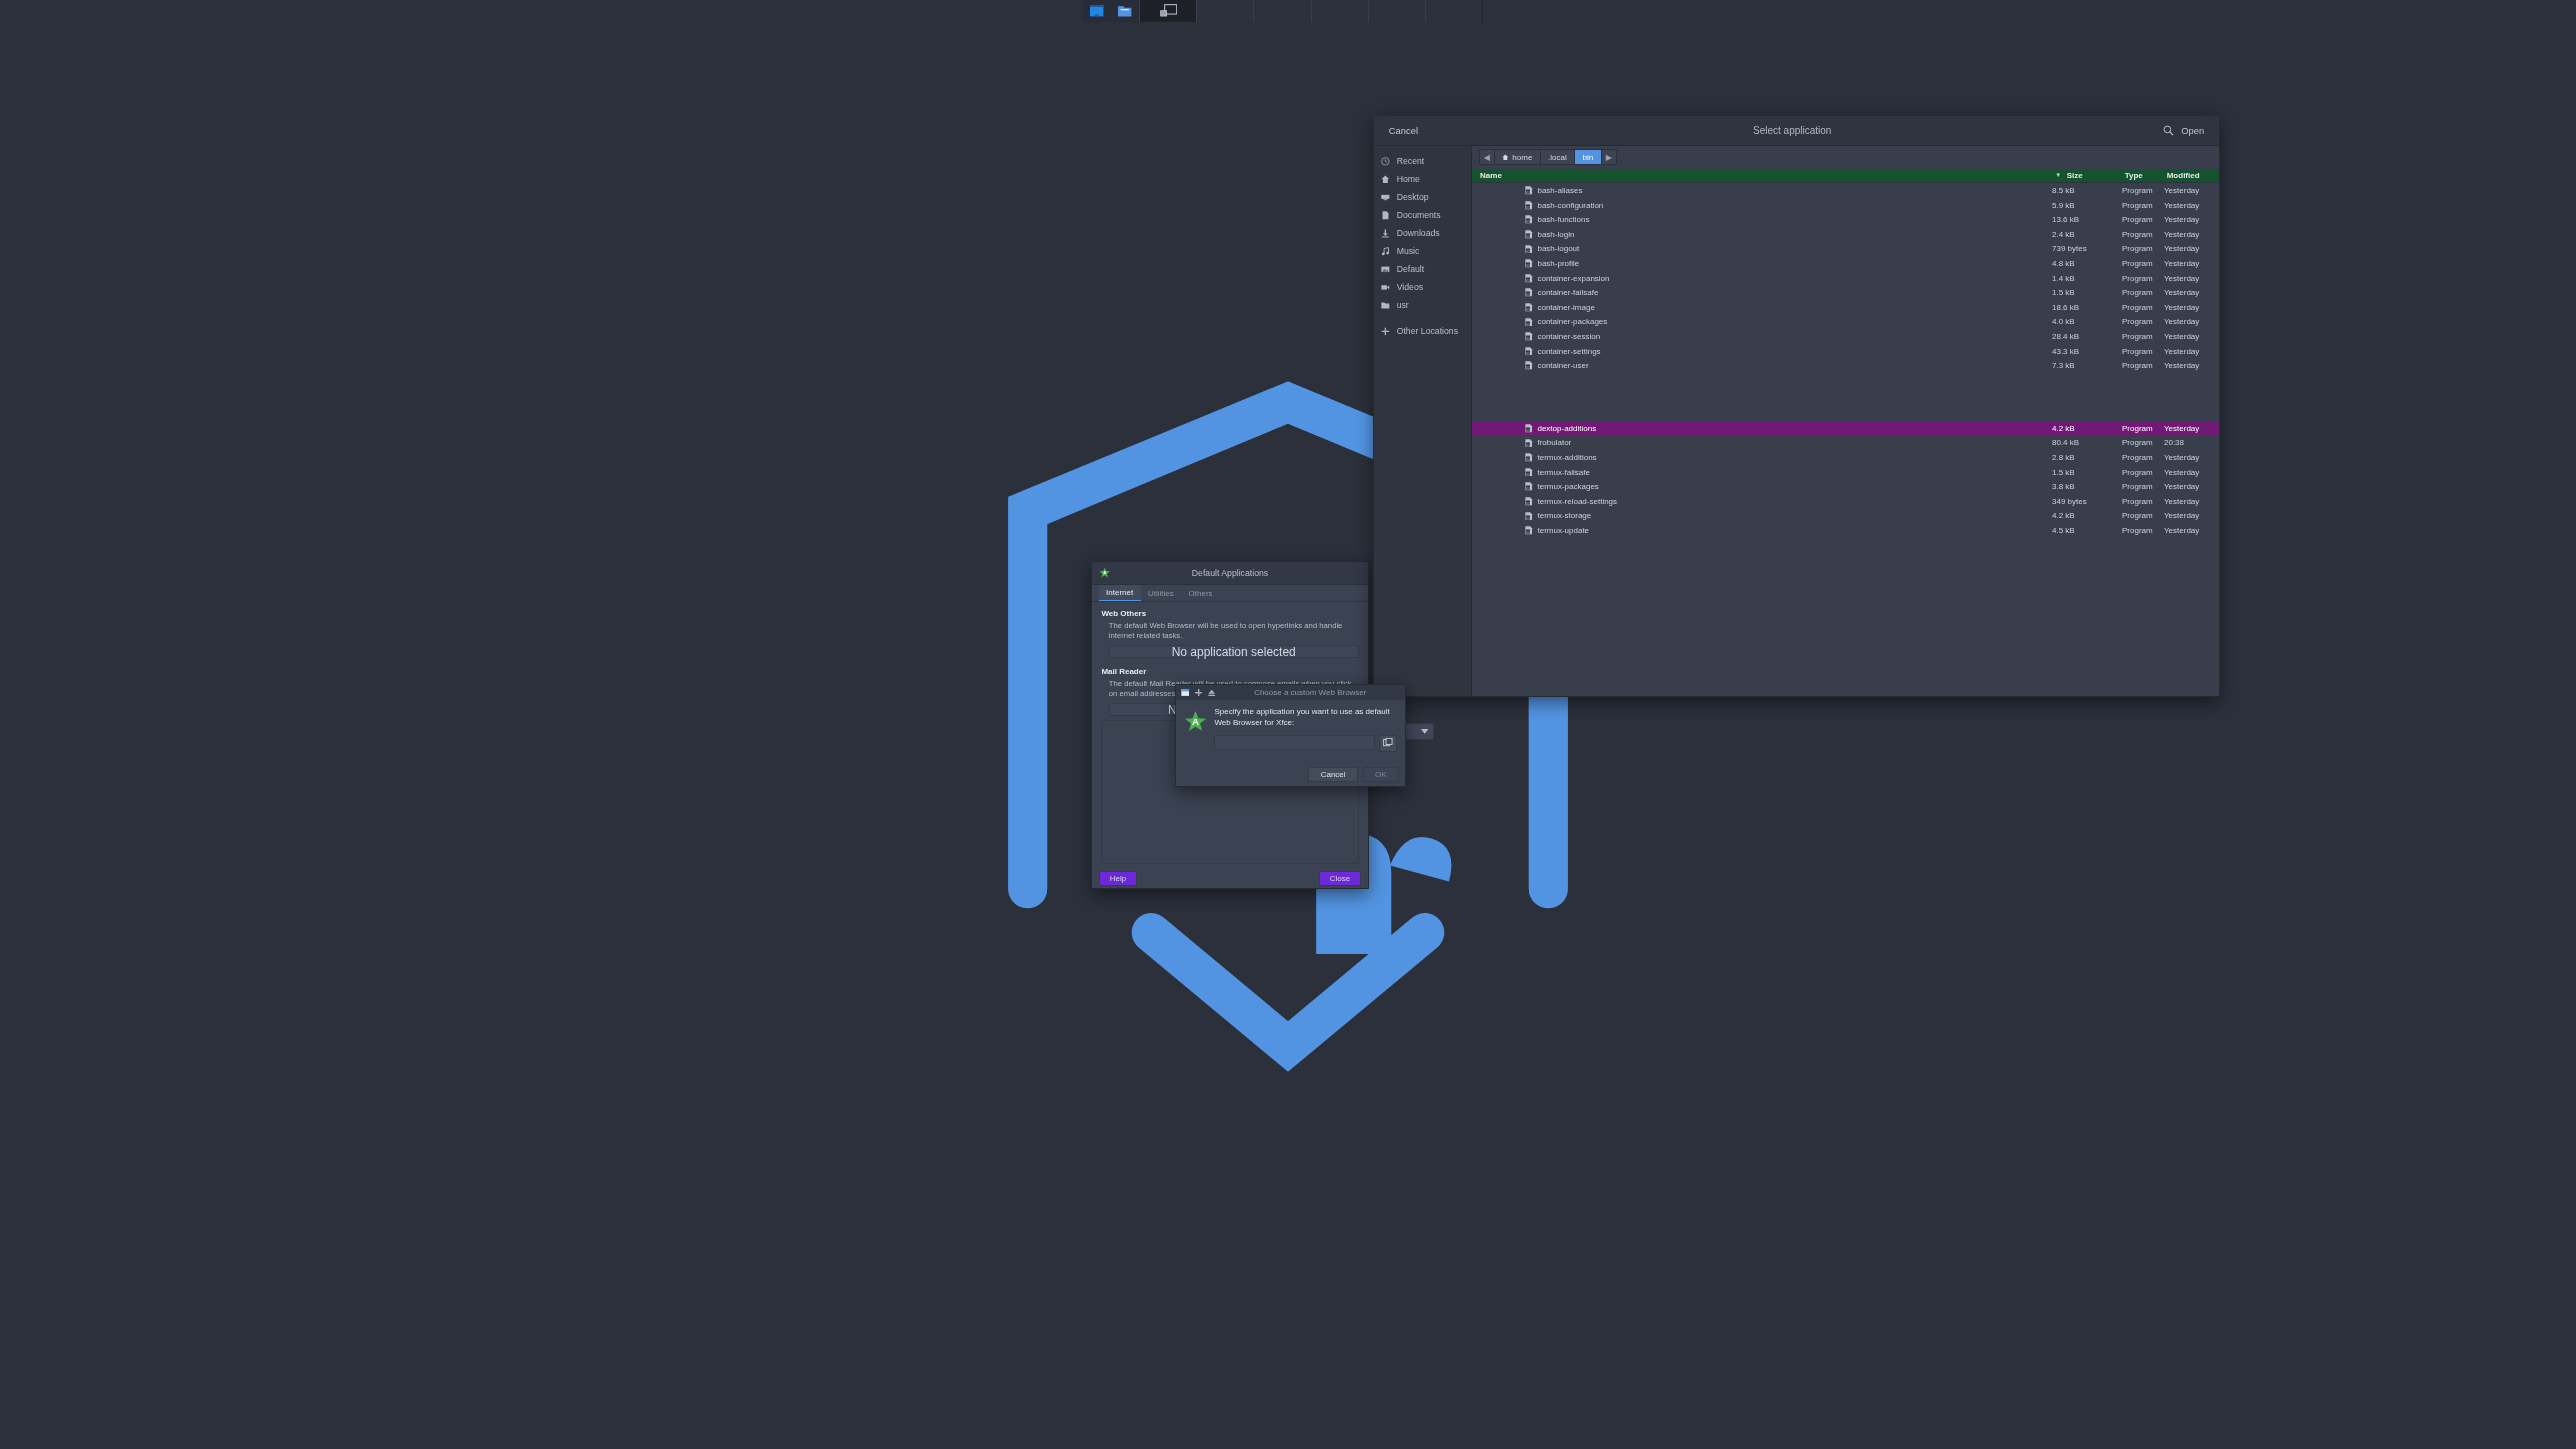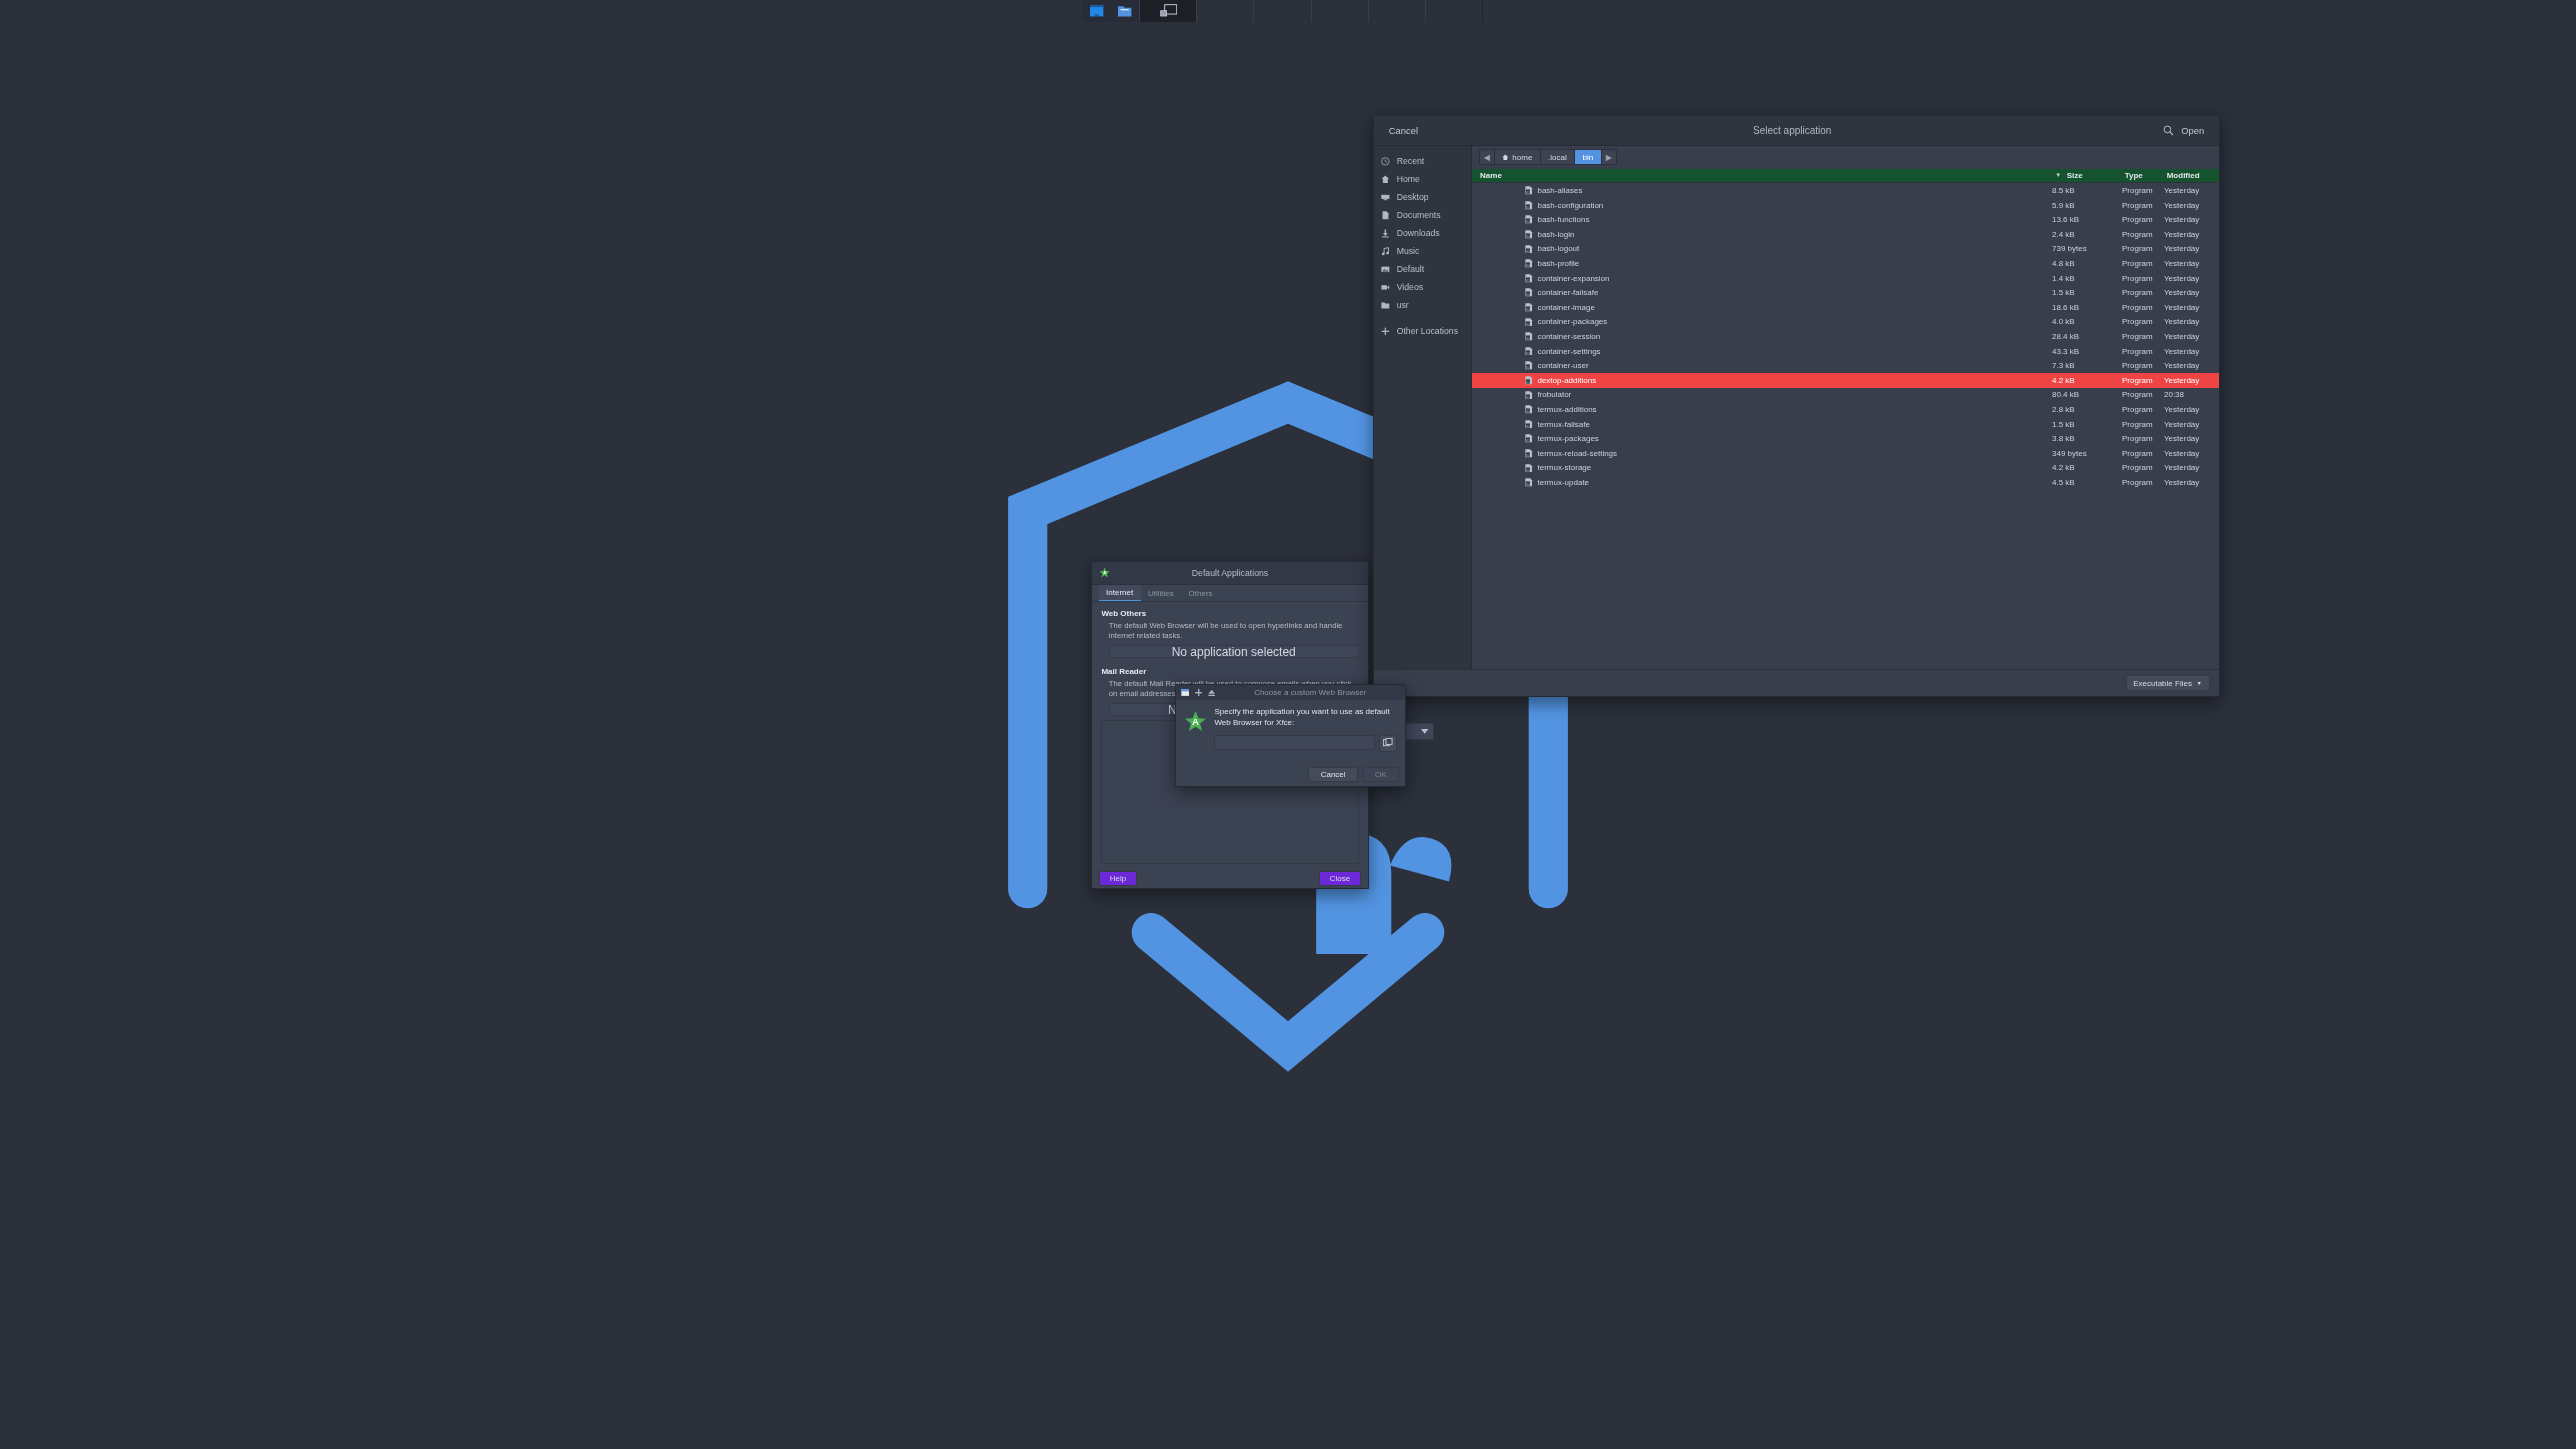--- a/index.html
+++ b/index.html
@@ -83,21 +83,21 @@
   .c-name { flex:1; display:flex; align-items:center; justify-content:space-between; padding-right:5.4px; }
   .c-size { width: 58px; text-align:left; }
   .c-type { width: 42px; text-align:left; }
   .c-mod  { width: 55px; text-align:left; }
 
   #fc-list { flex:1; overflow:hidden; background:#383e4c; }
   .frow {
     display:flex; align-items:center; height:14.6px; font-size:8px; color:#ccd1db;
     padding-left:5.4px; cursor:pointer;
   }
-  .frow.sel { background:#ef4444; color:#ffffff; }
+  .frow.sel { background:#701a75; color:#ffffff;margin-top:48px; }
   .frow .fname { flex:1; display:flex; align-items:center; gap:4.7px; overflow:hidden; white-space:nowrap;padding-left:48px; }
   .frow .fsize { width:70px; }
   .frow .ftype { width:42px; }
   .frow .fmod  { width:55px; }
   .fileicon { width:7.4px; height:8.7px; flex:0 0 7.4px; }
 
   #fc-footer {
     height: 27px; border-top:0.7px solid #2b303b; background:#383e4c;
     display:flex; align-items:center; justify-content:flex-end; padding-right:9.4px; flex:0 0 27px;
   }
@@ -732,22 +732,16 @@
               </span>
               <span class="fsize">4.5 kB</span>
               <span class="ftype">Program</span>
               <span class="fmod">Yesterday</span>
             </div>
           </div>
 
       </div>
     </div>
 
-    <div id="fc-footer">
-      <div id="filterbtn">
-        <span>Executable Files</span>
-        <span style="font-size:5.4px">▼</span>
-      </div>
-    </div>
   </div>
 
 </div>
 
 
 </body></html>

